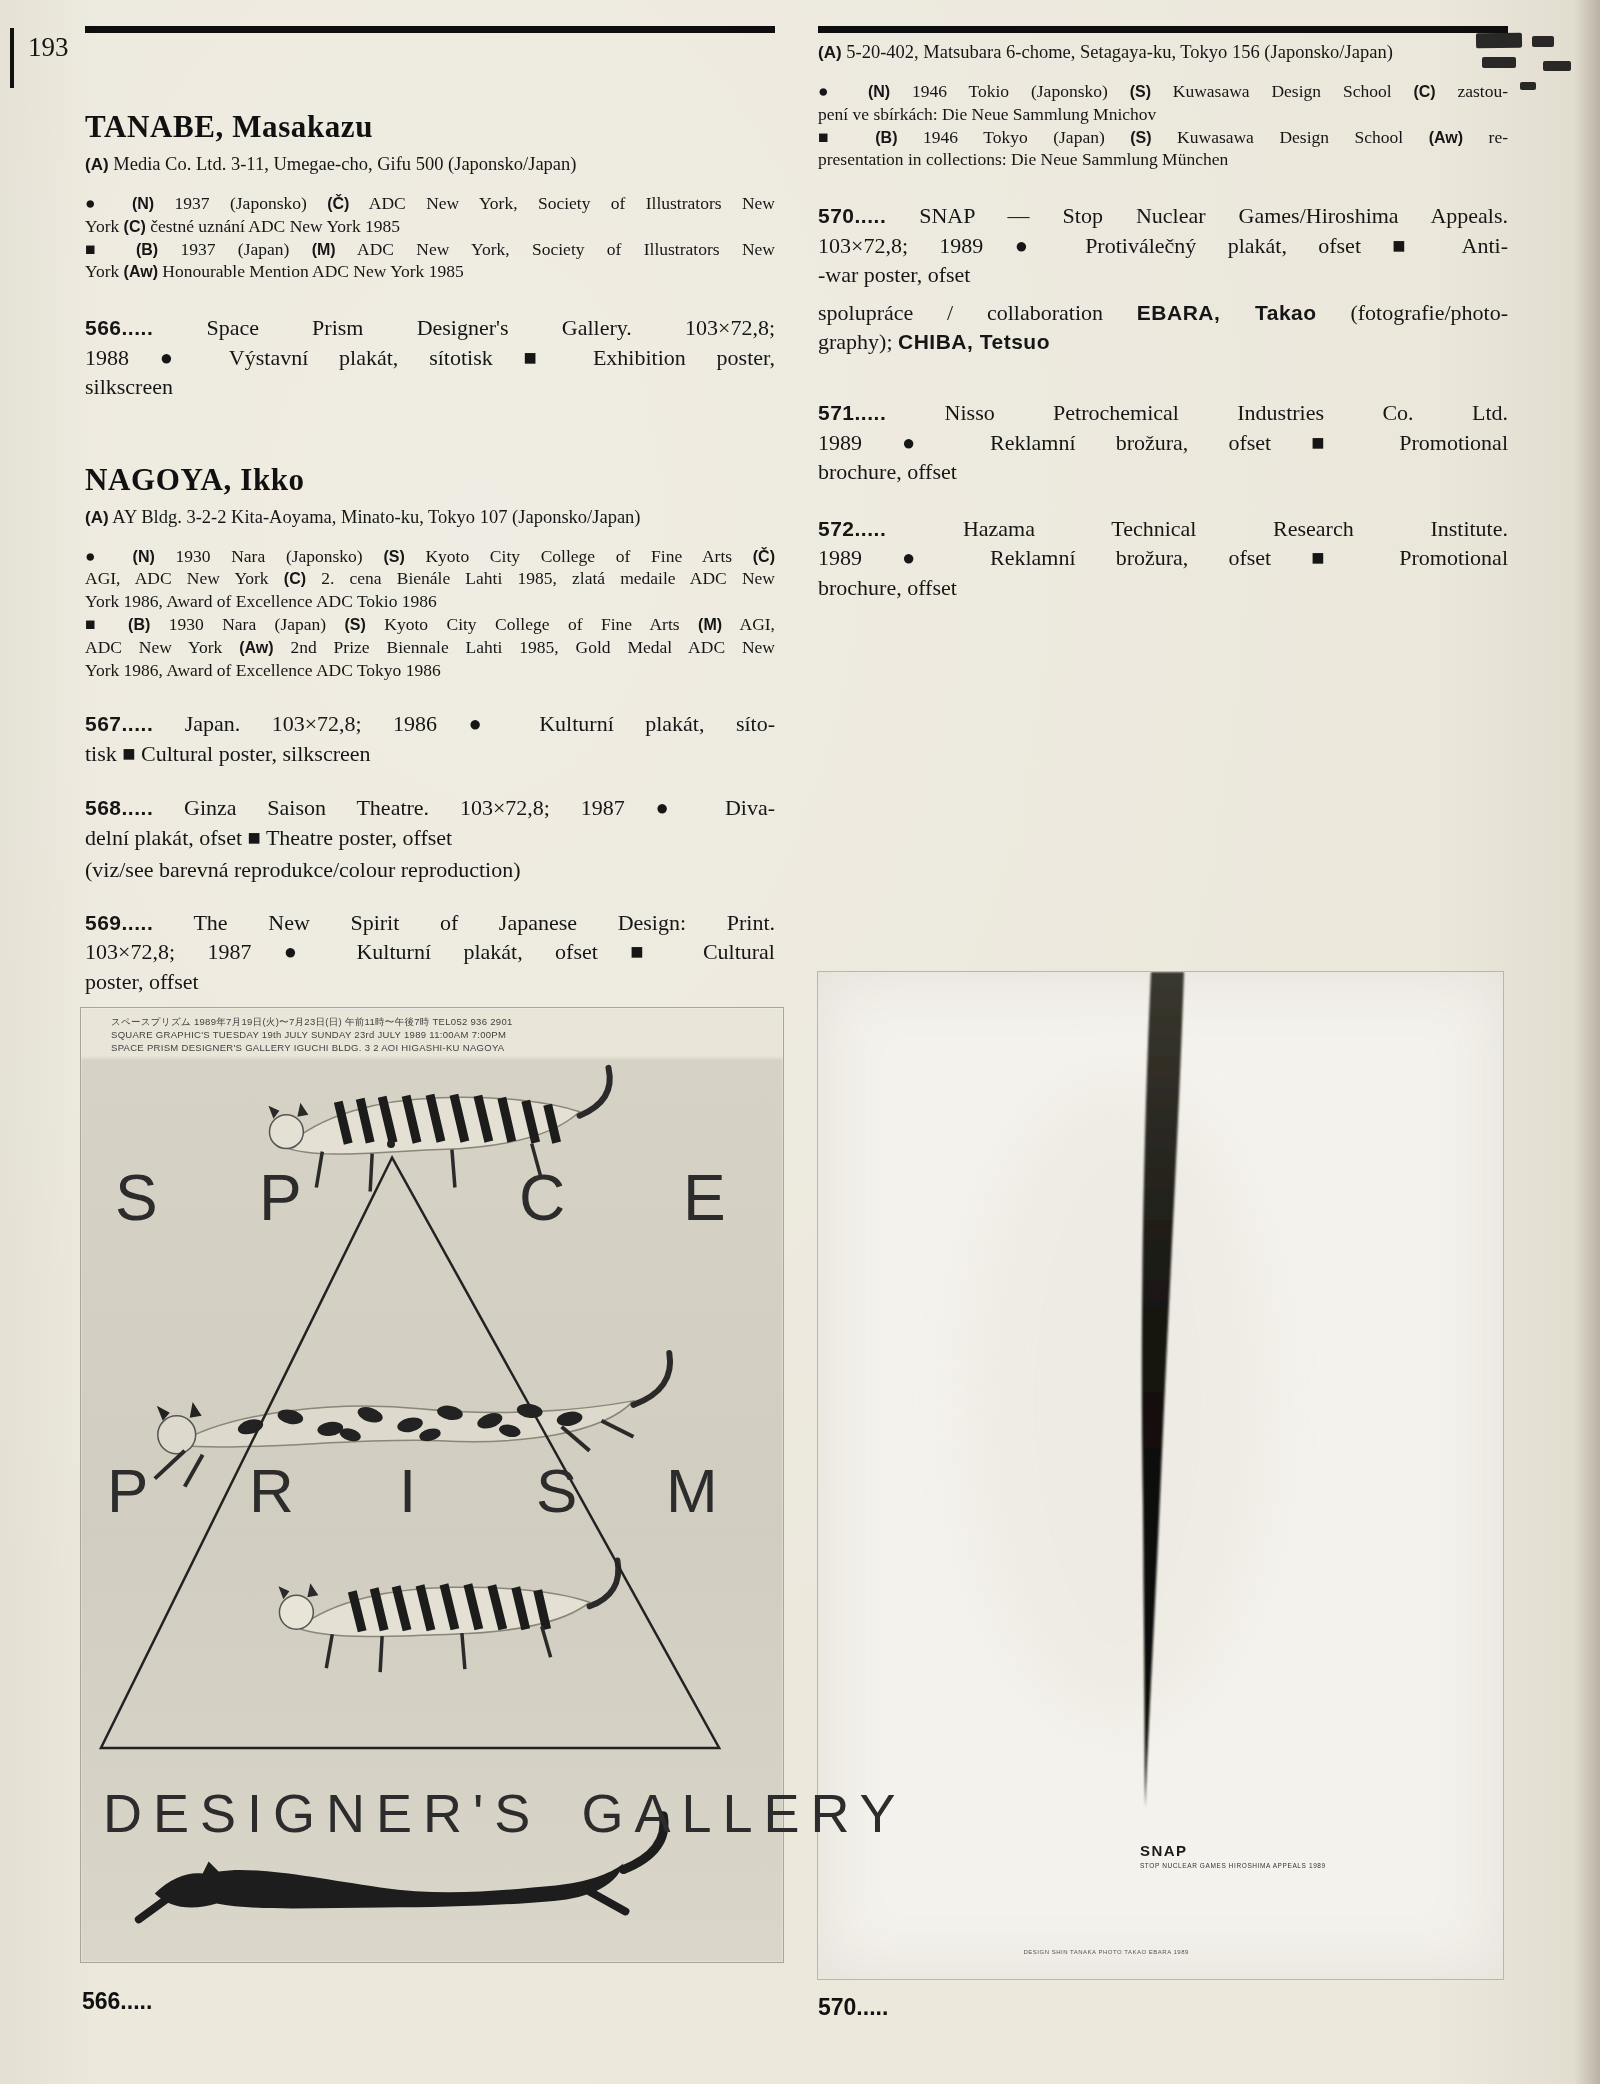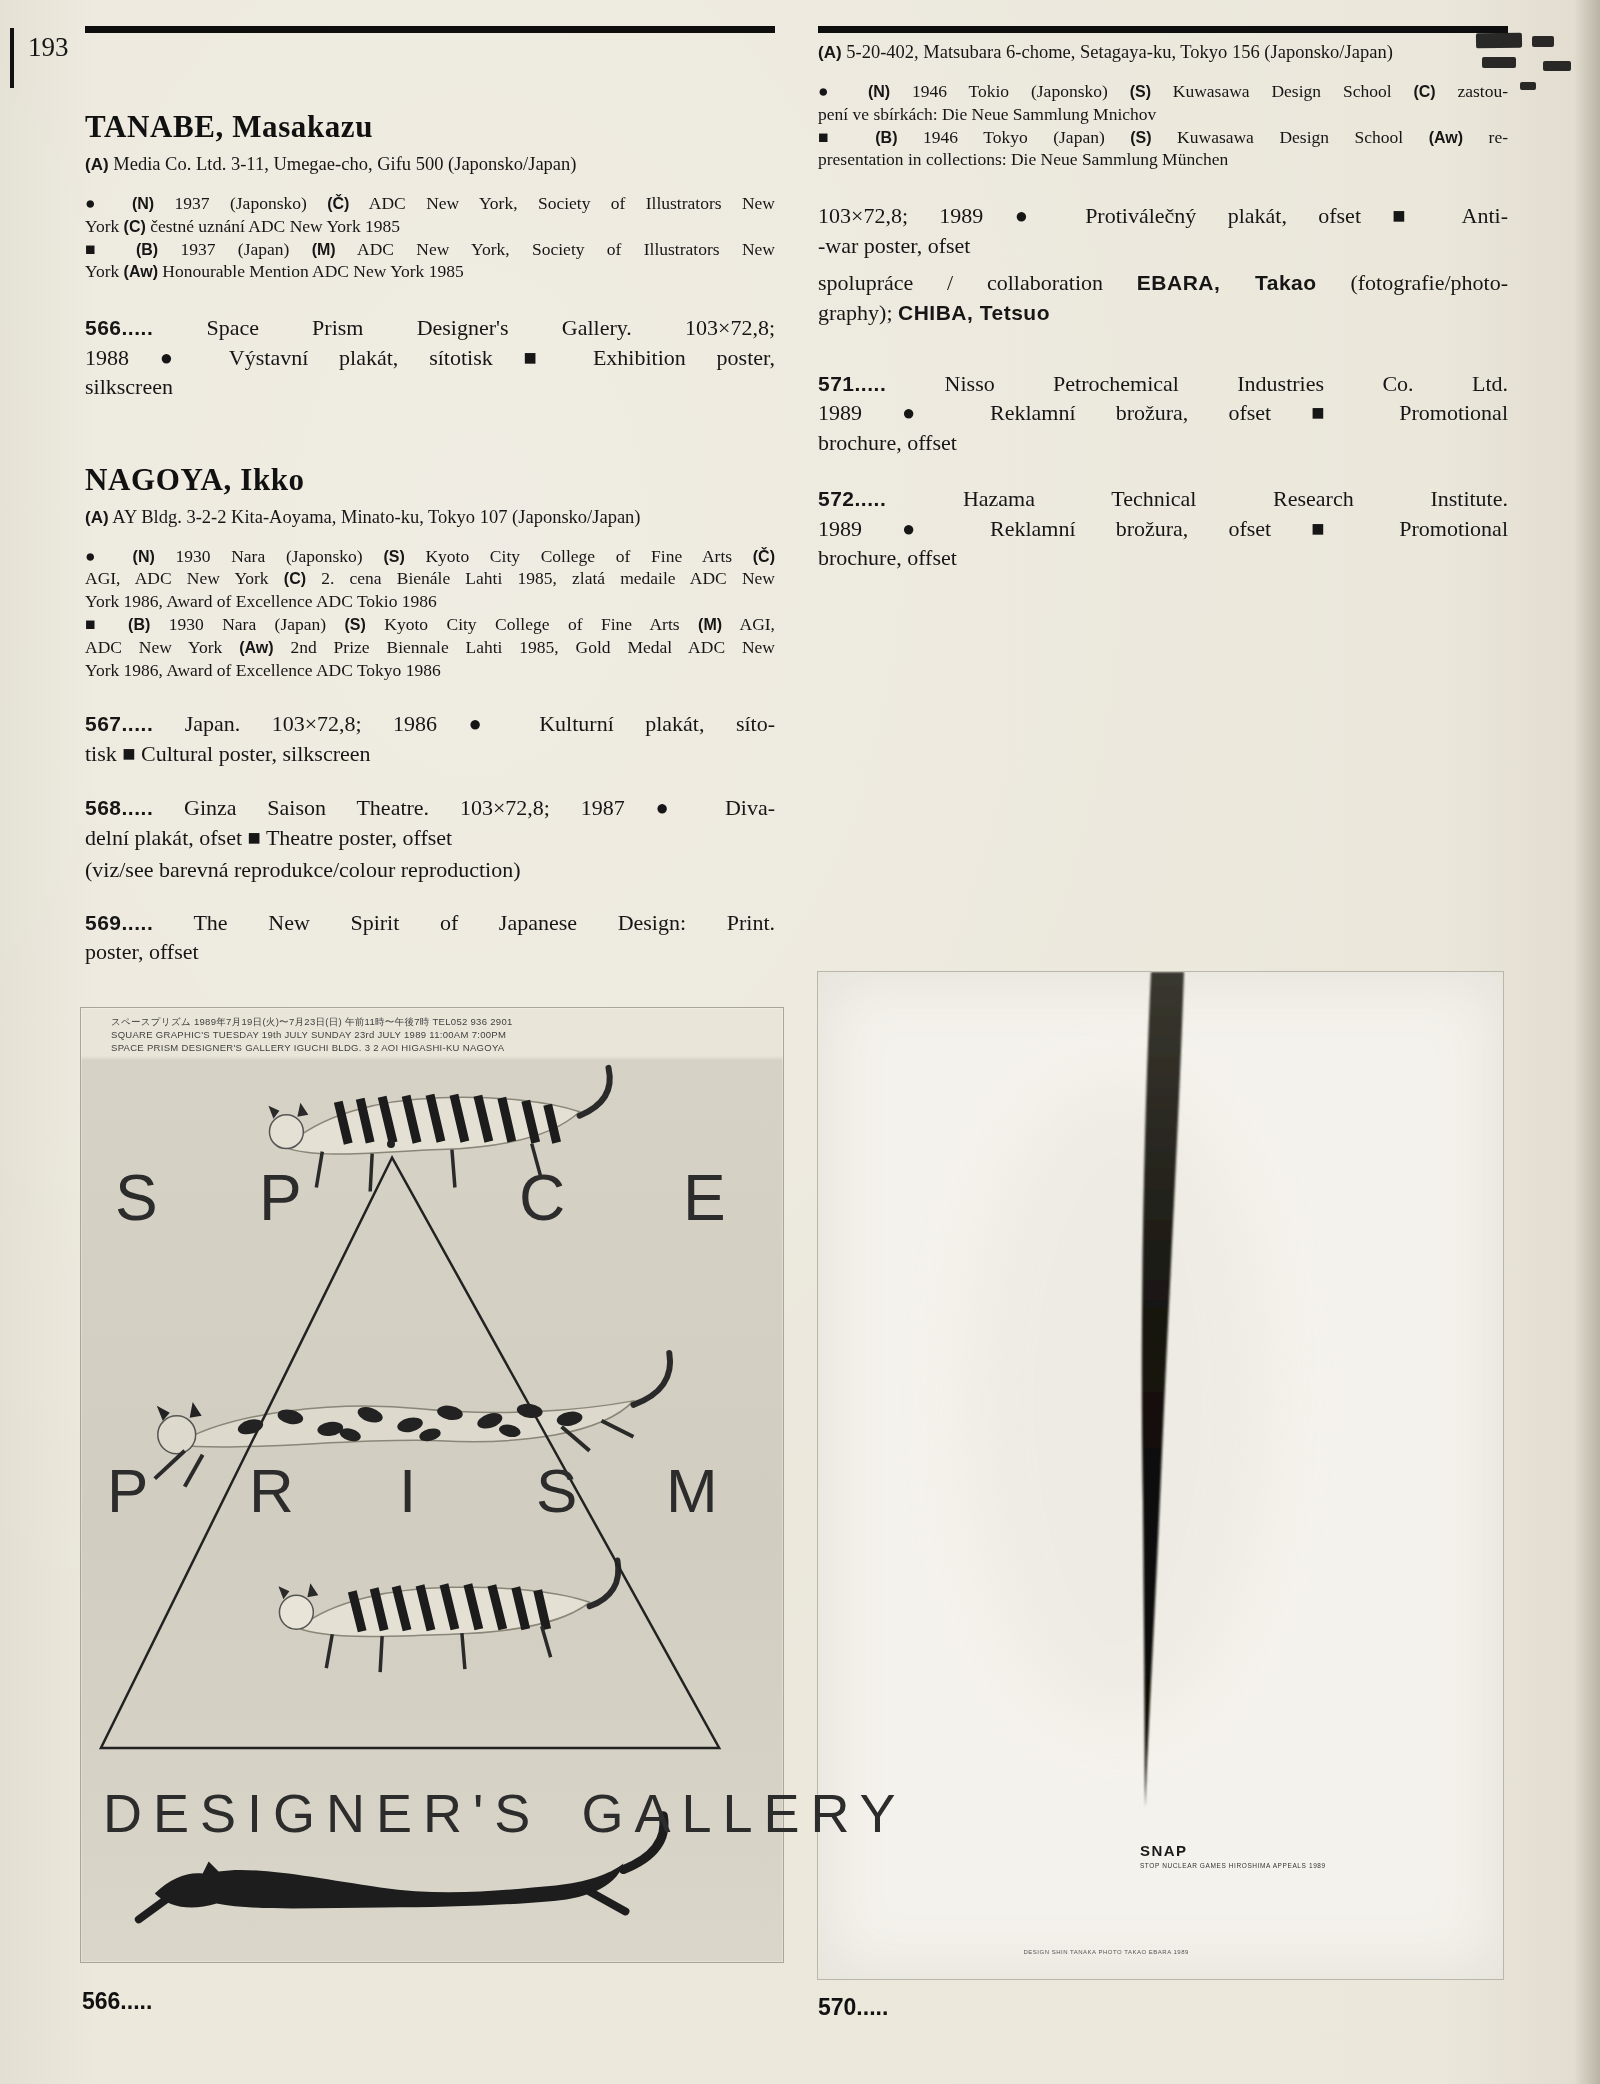--- a/index.html
+++ b/index.html
@@ -116,35 +116,37 @@
     <span class="line"><span class="b">567.....</span><span> Japan. 103×72,8; 1986 ● Kulturní plakát, síto-</span></span>
     <span class="line left"><span>tisk ■ Cultural poster, silkscreen</span></span>
   </div>
   <div class="work" style="margin-top:25px">
     <span class="line"><span class="b">568.....</span><span> Ginza Saison Theatre. 103×72,8; 1987 ● Diva-</span></span>
     <span class="line left"><span>delní plakát, ofset ■ Theatre poster, offset</span></span>
     <span class="line left note"><span>(viz/see barevná reprodukce/colour reproduction)</span></span>
   </div>
   <div class="work" style="margin-top:23px">
     <span class="line"><span class="b">569.....</span><span> The New Spirit of Japanese Design: Print.</span></span>
+    <span class="line"><span>103×72,8; 1987 ● Kulturní plakát, ofset ■ Cultural</span></span>
     <span class="line left"><span>poster, offset</span></span>
   </div>
 </div>
 
 <div class="col col-right">
   <div class="rule"></div>
 
   <div class="addr line left"><span class="b">(A)</span><span>   5-20-402, Matsubara 6-chome, Setagaya-ku, Tokyo 156 (Japonsko/Japan)</span></div>
   <div class="bio">
     <span class="line"><span>●  </span><span class="b">(N)</span><span>  1946 Tokio (Japonsko)  </span><span class="b">(S)</span><span>  Kuwasawa Design School  </span><span class="b">(C)</span><span>  zastou-</span></span>
     <span class="line left"><span>pení ve sbírkách: Die Neue Sammlung Mnichov</span></span>
     <span class="line"><span>■  </span><span class="b">(B)</span><span>  1946 Tokyo (Japan)  </span><span class="b">(S)</span><span>  Kuwasawa Design School  </span><span class="b">(Aw)</span><span>  re-</span></span>
     <span class="line left"><span>presentation in collections: Die Neue Sammlung München</span></span>
   </div>
   <div class="work" style="margin-top:30px">
+    <span class="line"><span class="b">570.....</span><span> SNAP — Stop Nuclear Games/Hiroshima Appeals.</span></span>
     <span class="line"><span>103×72,8; 1989 ● Protiválečný plakát, ofset ■ Anti-</span></span>
     <span class="line left"><span>-war poster, ofset</span></span>
     <span class="line note" style="margin-top:8px"><span>spolupráce / collaboration </span><span class="b">EBARA, Takao</span><span> (fotografie/photo-</span></span>
     <span class="line left"><span>graphy); </span><span class="b">CHIBA, Tetsuo</span></span>
   </div>
   <div class="work" style="margin-top:42px">
     <span class="line"><span class="b">571.....</span><span> Nisso Petrochemical Industries Co. Ltd.</span></span>
     <span class="line"><span>1989 ● Reklamní brožura, ofset ■ Promotional</span></span>
     <span class="line left"><span>brochure, offset</span></span>
   </div>

